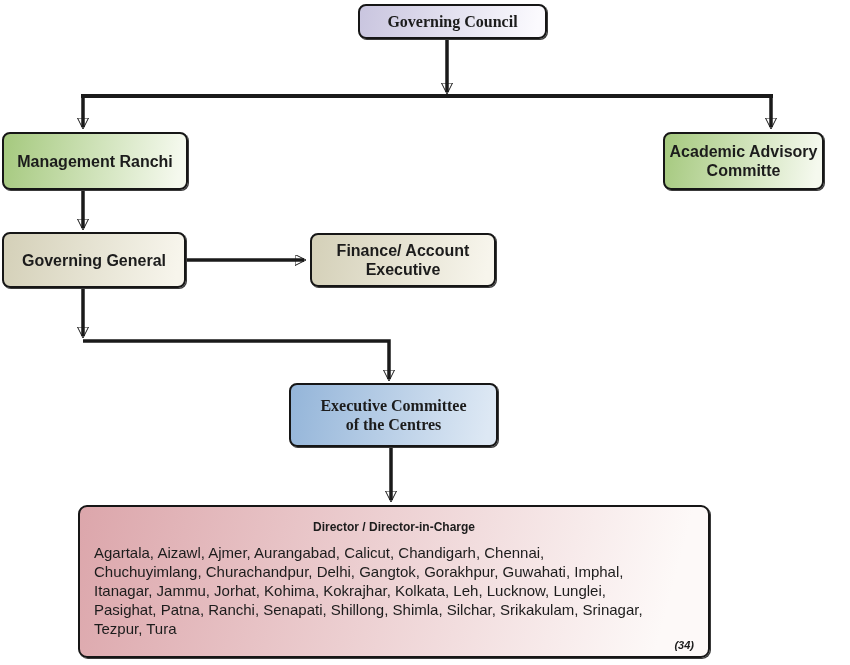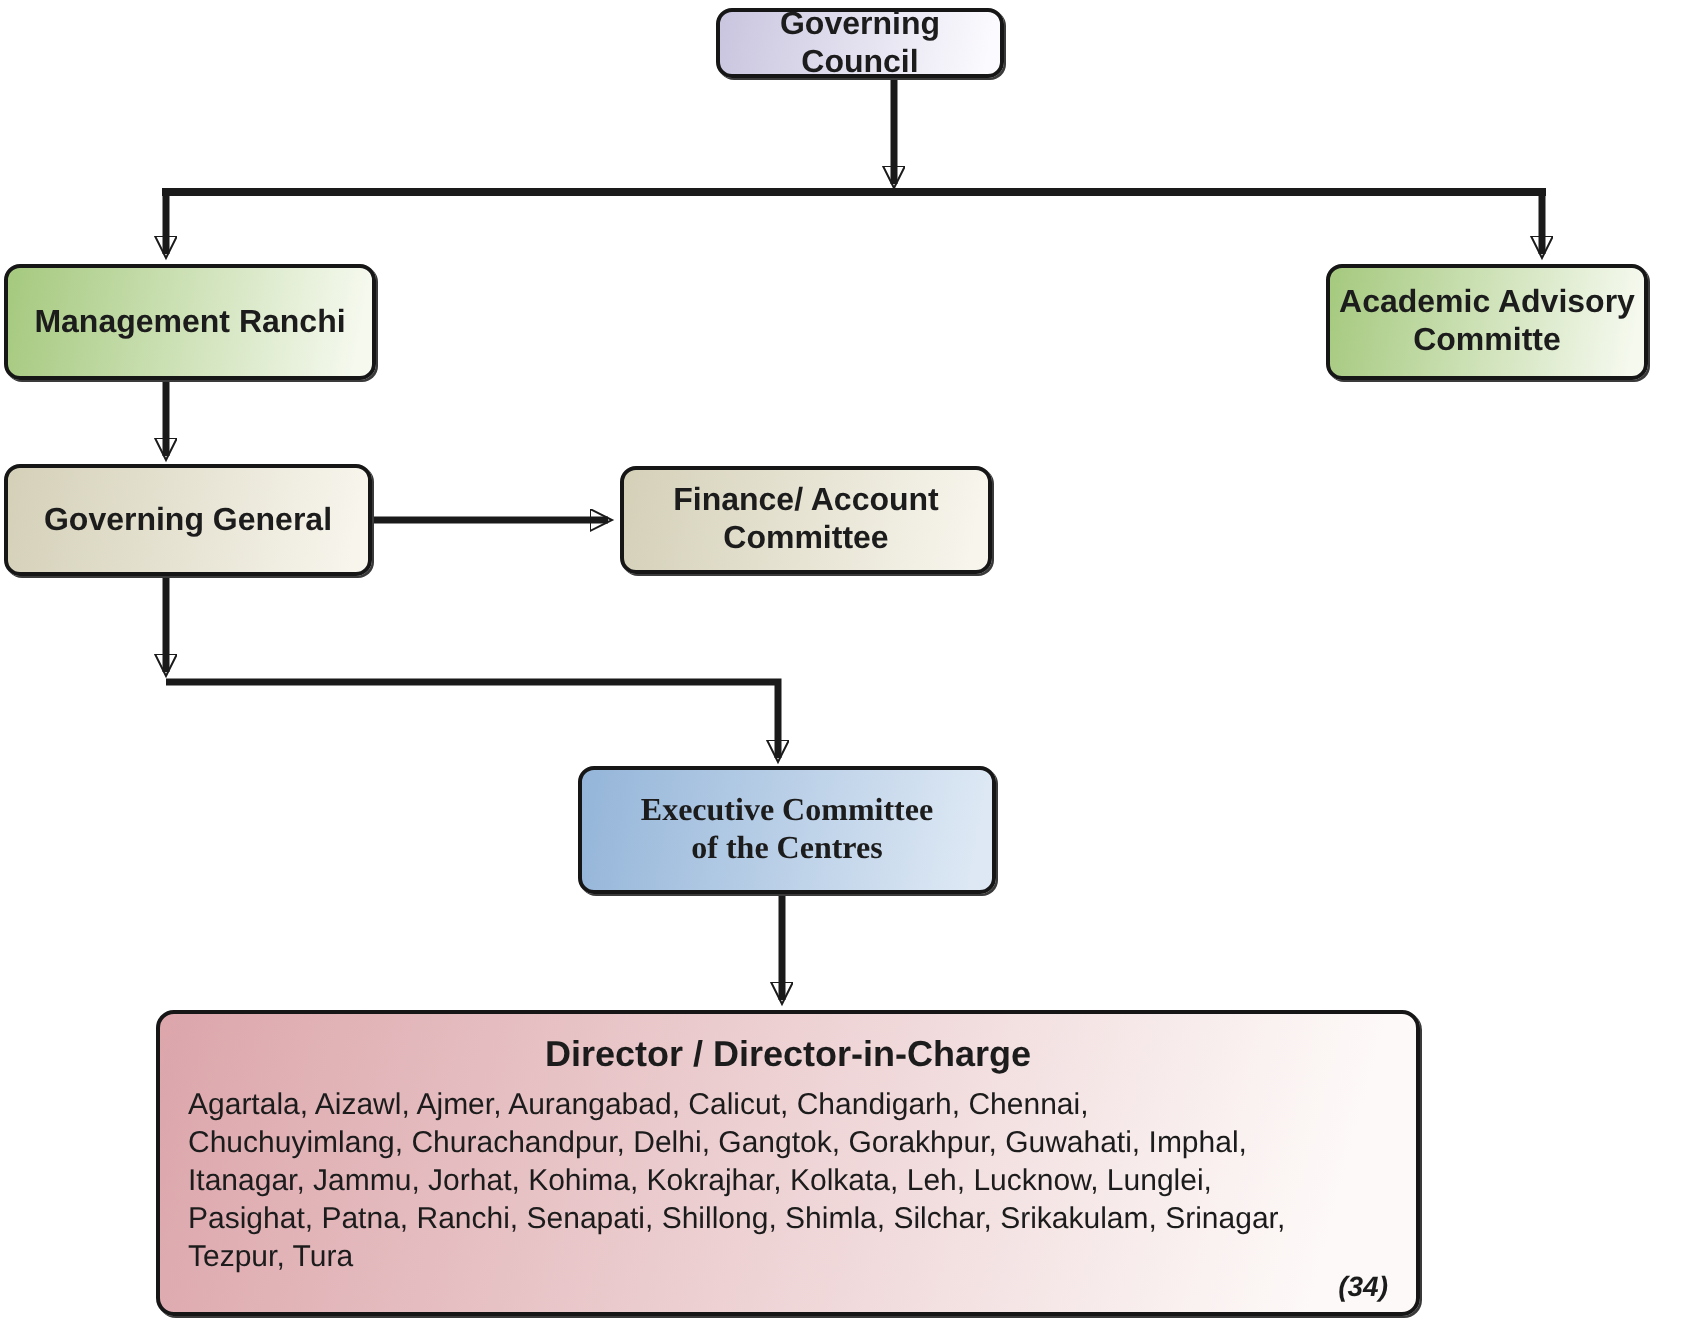--- a/index.html
+++ b/index.html
@@ -21,36 +21,36 @@
   .green{background:linear-gradient(100deg,var(--green_start) 0%,var(--green_end) 95%);}
   .tan{background:linear-gradient(100deg,var(--tan_start) 0%,var(--tan_end) 95%);}
   .blue{background:linear-gradient(100deg,var(--blue_start) 0%,var(--blue_end) 95%);font-family:Liberation Serif, serif;}
   .pink-box{
     position:absolute;z-index:2;box-sizing:border-box;
     left:78px;top:505px;width:632px;height:153px;
     border:2px solid #161616;border-radius:9px;
     background:linear-gradient(105deg,var(--pink_start) 0%,var(--pink_end) 92%);
     color:var(--text,#1c1c1c);box-shadow:1px 1px 0 #3a3a3a;
   }
-  .gc{left:358px;top:4px;width:144px;height:35px;}
+  .gc{left:358px;top:4px;width:189px;height:35px;font-family:Liberation Serif, serif;}
   .mb{left:2px;top:132px;width:186px;height:58px;}
   .aac{left:663px;top:132px;width:161px;height:58px;}
   .dg{left:2px;top:232px;width:184px;height:56px;}
   .fc{left:310px;top:233px;width:186px;height:54px;}
   .ec{left:289px;top:383px;width:209px;height:64px;}
   .dir-title{
-    margin-top:11px;text-align:center;font-weight:bold;font-size:18px;line-height:18px;
+    margin-top:11px;text-align:center;font-weight:bold;font-size:12px;line-height:18px;
   }
   .dir-list{
     margin-top:7px;text-align:left;font-size:15px;line-height:19px;
     white-space:pre-line;padding:0 14px;
   }
   .dir-count{
     position:absolute;right:14px;bottom:5px;
-    font-size:14px;font-weight:bold;font-style:italic;
+    font-size:11px;font-weight:bold;font-style:italic;
   }
 </style>
 </head>
 <body>
 
 <div class="canvas">
 
   <svg class="connectors" viewBox="0 0 850 665" xmlns="http://www.w3.org/2000/svg">
     <defs>
       <marker id="ah" markerWidth="16" markerHeight="14" refX="9" refY="5.5" orient="auto" markerUnits="userSpaceOnUse">
@@ -71,21 +71,21 @@
   <div class="node lavender gc">Governing Council</div>
 
   <div class="node green mb">Management Ranchi</div>
 
   <div class="node green aac">Academic Advisory
 Committe</div>
 
   <div class="node tan dg">Governing General</div>
 
   <div class="node tan fc">Finance/ Account
-Committee</div>
+Executive</div>
 
   <div class="node blue ec">Executive Committee
 of the Centres</div>
 
   <div class="pink-box">
     <div class="dir-title">Director / Director-in-Charge</div>
     <div class="dir-list">Agartala, Aizawl, Ajmer, Aurangabad, Calicut, Chandigarh, Chennai,
 Chuchuyimlang, Churachandpur, Delhi, Gangtok, Gorakhpur, Guwahati, Imphal,
 Itanagar, Jammu, Jorhat, Kohima, Kokrajhar, Kolkata, Leh, Lucknow, Lunglei,
 Pasighat, Patna, Ranchi, Senapati, Shillong, Shimla, Silchar, Srikakulam, Srinagar,

